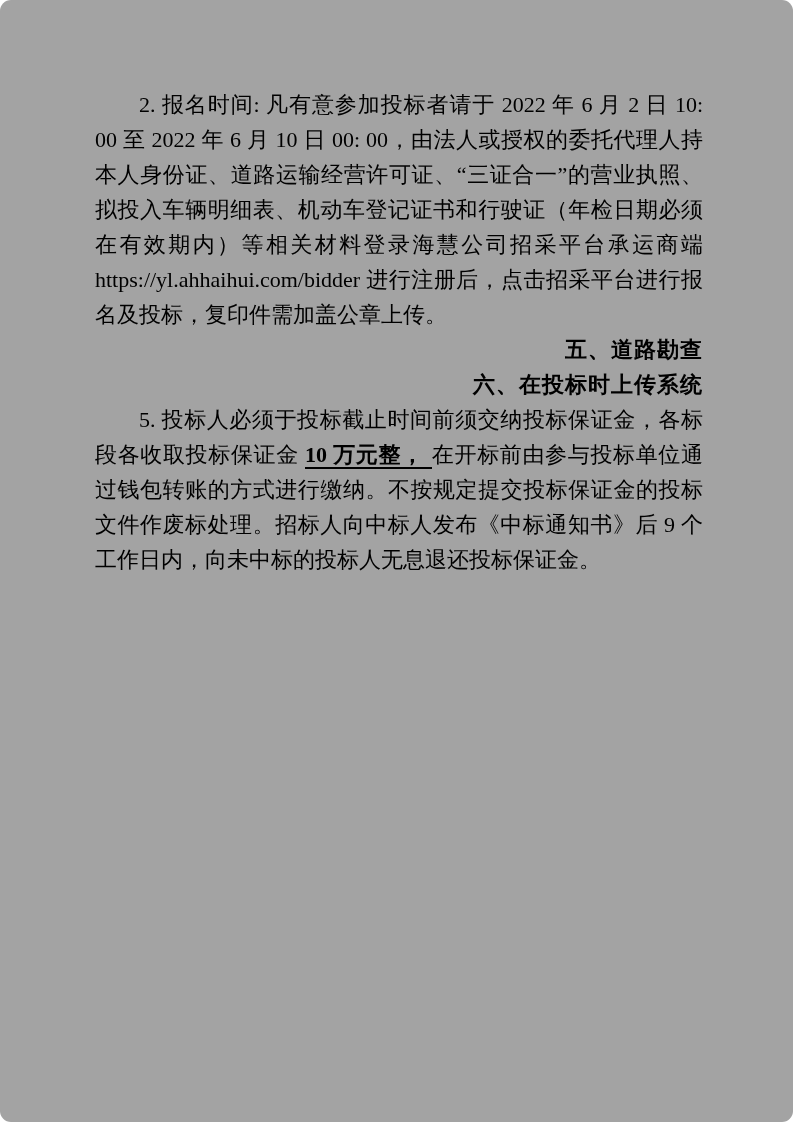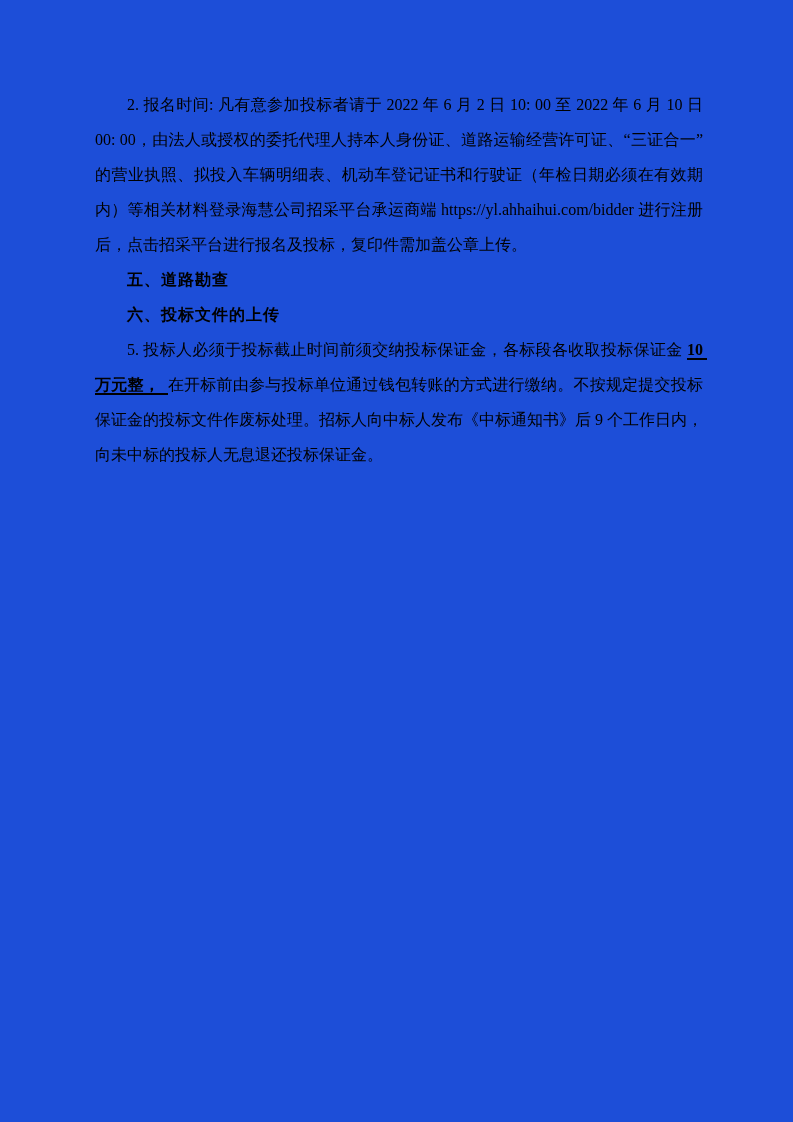--- a/index.html
+++ b/index.html
@@ -5,39 +5,40 @@
   html, body {
     margin: 0;
     padding: 0;
     background: #ffffff;
   }
   .page {
     position: relative;
     width: 793px;
     height: 1122px;
     box-sizing: border-box;
-    background: #1d4ed8;
+    background: #a3a3a3;
     padding: 87px 90px 0 95px;
     overflow: hidden;
     color: #000000;
     font-family: "Liberation Serif", "DejaVu Serif", serif;
-    font-size: 16px;
+    font-size: 22px;
     line-height: 35px;
+    border-radius: 11px;
   }
   .para {
     margin: 0;
     text-align: justify;
     text-justify: inter-character;
     text-indent: 2em;
     word-break: break-word;
   }
   .heading {
     margin: 0;
     text-indent: 2em;
-    text-align: left;
+    text-align: right;
     font-family: "Liberation Sans", "DejaVu Sans", sans-serif;
     font-weight: bold;
     letter-spacing: 1px;
   }
   .run { white-space: pre-wrap; }
   .run-em {
     font-weight: bold;
     font-family: Liberation Serif, serif;
     border-bottom: 2.5px solid #000000;
     padding-right: 8px;
@@ -48,19 +49,19 @@
 <body>
 
 <div class="page">
 
   <p class="para"><span class="run">2. 报名时间: 凡有意参加投标者请于 2022 年 6 月 2 日 10: 00 至 2022 年 6 月 10 日 00: 00，由法人或授权的委托代理人持本人身份证、道路运输经营许可证、“三证合一”的营业执照、拟投入车辆明细表、机动车登记证书和行驶证（年检日期必须在有效期内）等相关材料登录海慧公司招采平台承运商端 https://yl.ahhaihui.com/bidder 进行注册后，点击招采平台进行报名及投标，复印件需加盖公章上传。</span></p>
 
 
   <p class="heading">五、道路勘查</p>
 
 
-  <p class="heading">六、投标文件的上传</p>
+  <p class="heading">六、在投标时上传系统</p>
 
 
   <p class="para"><span class="run">5. 投标人必须于投标截止时间前须交纳投标保证金，各标段各收取投标保证金 </span><span class="run-em">10 万元整，</span><span class="run">在开标前由参与投标单位通过钱包转账的方式进行缴纳。不按规定提交投标保证金的投标文件作废标处理。招标人向中标人发布《中标通知书》后 9 个工作日内，向未中标的投标人无息退还投标保证金。</span></p>
 
 
 </div>
 
 </body></html>

